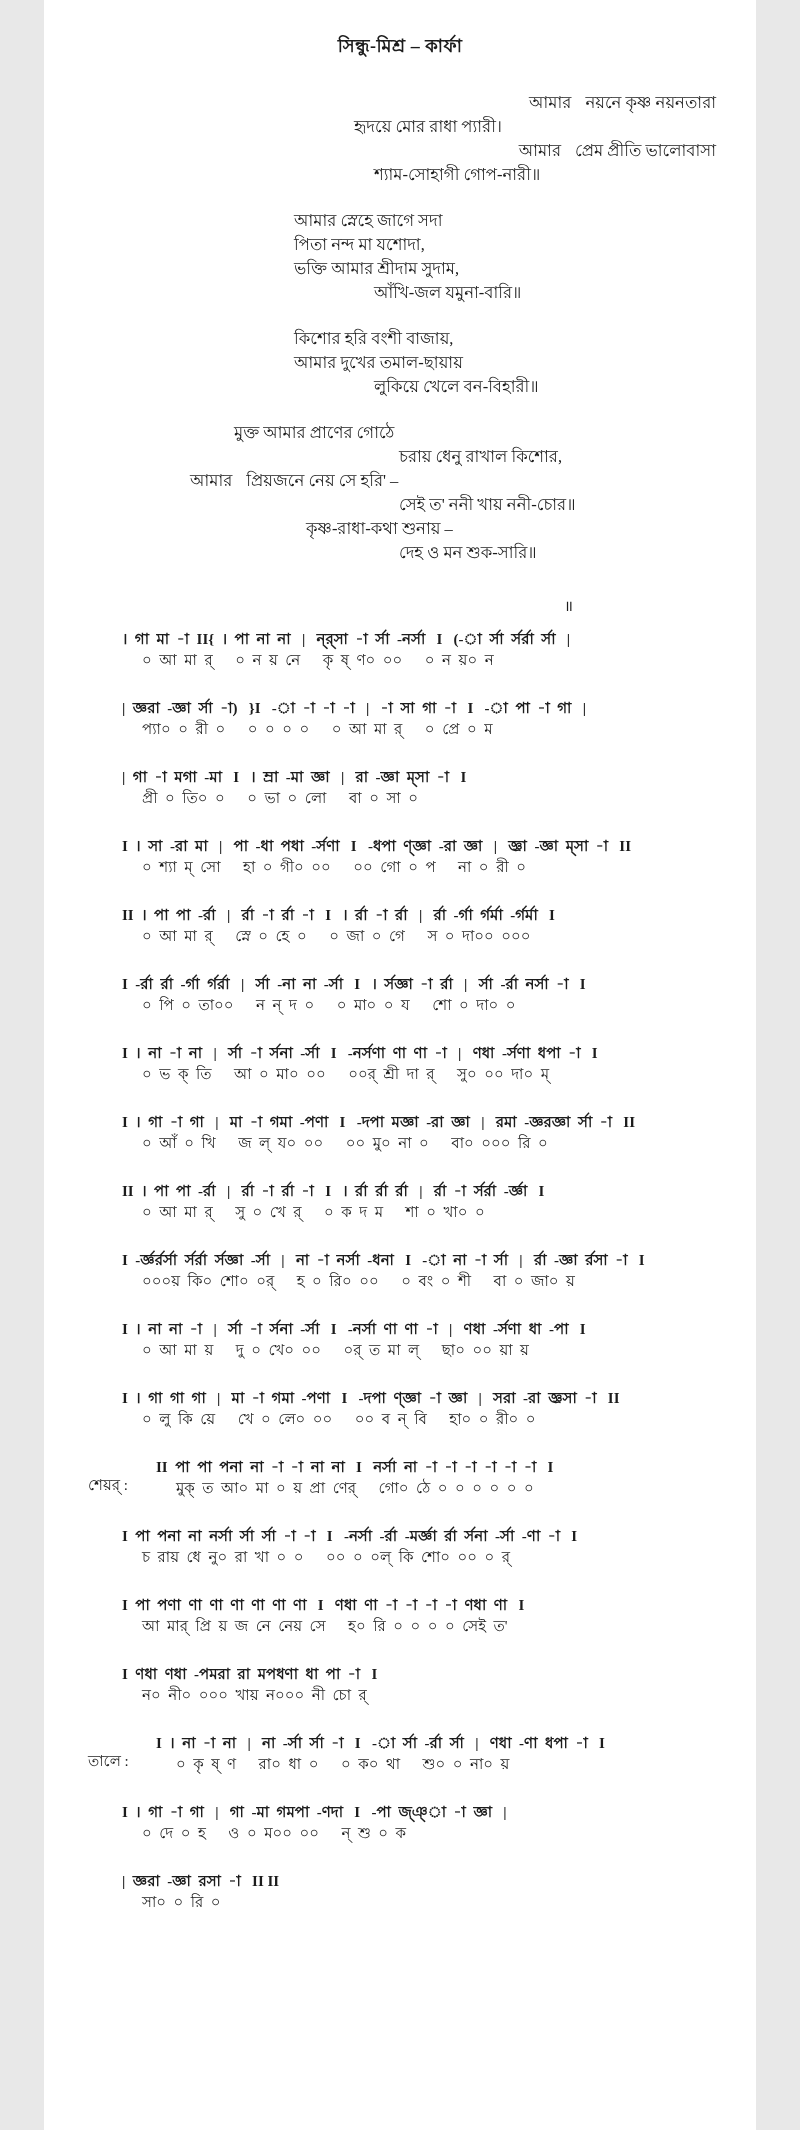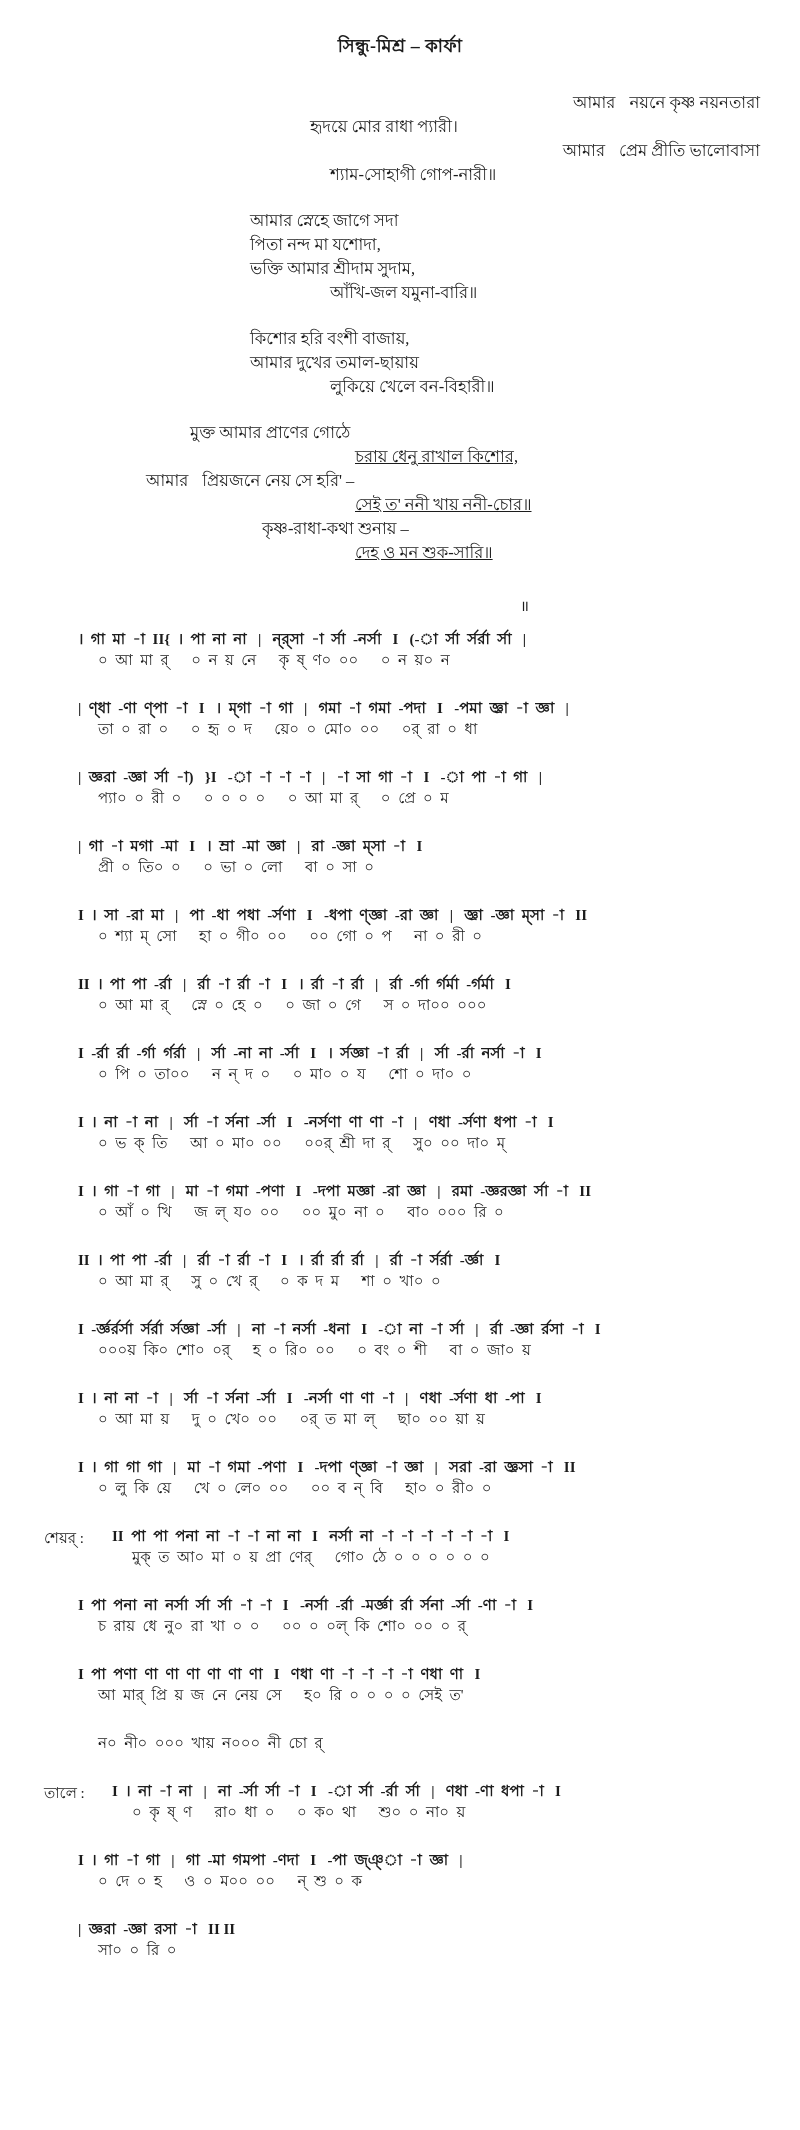--- a/index.html
+++ b/index.html
@@ -1,18 +1,18 @@
 <!DOCTYPE html>
 <html><head>
 <meta charset="utf-8">
 <style>
   html,body{margin:0;padding:0;background:#e8e8e8;}
   .page{
     position:relative;
-    width:800px;
+    width:712px;
     min-height:2130px;
     margin:0 auto;
     background:#ffffff;
     color:#1c1c1c;
     font-family:"Liberation Serif","DejaVu Serif",serif;
     box-sizing:border-box;
     padding:26px 40px 92px 40px;
   }
   .title{
     font-size:18px;
@@ -24,36 +24,36 @@
   .verse{margin:0 0 22px 0;}
   .v-line{font-size:16.5px;line-height:24px;white-space:pre;}
   .v-prefix{display:inline-block;margin-right:14px;}
   .pos-hang{margin-left:175px;text-align:right;}
   .pos-hang0{margin-left:106px;}
   .pos-in1{margin-left:210px;}
   .pos-in2{margin-left:270px;}
   .pos-in2b{margin-left:222px;}
   .pos-in3{margin-left:290px;}
   .pos-in0{margin-left:150px;}
-  .pos-in4{margin-left:315px;text-decoration:underline;}
+  .pos-in4{margin-left:315px;}
   .intro-mark{
     margin:30px 0 10px 480px;
     font-size:15px;
   }
   .notation{margin-top:14px;}
   .n-line{
     position:relative;
     margin:0 0 27px 38px;
     white-space:pre;
   }
   .n-line.labeled{padding-left:34px;}
   .n-label{
     position:absolute;
     left:-34px;
-    top:0;
+    top:16px;
     font-size:15px;
     white-space:pre;
   }
   .n-notes{
     font-size:15px;
     line-height:21px;
     font-weight:600;
     white-space:pre;
   }
   .n-lyrics{
@@ -91,33 +91,32 @@
         <div class="v-line pos-in4"><span>চরায় ধেনু রাখাল কিশোর,</span></div>
         <div class="v-line pos-hang0"><span class="v-prefix">আমার</span><span>প্রিয়জনে নেয় সে হরি' –</span></div>
         <div class="v-line pos-in4"><span>সেই ত' ননী খায় ননী-চোর॥</span></div>
         <div class="v-line pos-in2b"><span>কৃষ্ণ-রাধা-কথা শুনায় –</span></div>
         <div class="v-line pos-in4"><span>দেহ ও মন শুক-সারি॥</span></div>
       </div>
     </section>
   <div class="intro-mark">॥</div>
   <section class="notation" id="notation-section">
       <div class="n-line"><div class="n-notes">।  গা  মা  -া  II{  ।  পা  না  না   |   ন্র্সা  -া  র্সা  -নর্সা   I   (-া  র্সা  র্সর্রা  র্সা   |</div><div class="n-lyrics">০  আ  মা  র্      ০  ন  য়  নে      কৃ  ষ্  ণ০  ০০      ০  ন  য়০  ন</div></div>
-      <div class="n-line"><div class="n-notes">|  ণ্ধা  -ণা  ণ্পা  -া   I   ।  ম্গা  -া  গা   |   গমা  -া  গমা  -পদা   I   -পমা  জ্ঞ্রা  -া  জ্ঞা   |</div><div class="n-lyrics">তা  ০  রা  ০      ০  হৃ  ০  দ      য়ে০  ০  মো০  ০০      ০র্  রা  ০  ধা</div></div>
       <div class="n-line"><div class="n-notes">|  জ্ঞরা  -জ্ঞা  র্সা  -া)   }I   -া  -া  -া  -া   |   -া  সা  গা  -া   I   -া  পা  -া  গা   |</div><div class="n-lyrics">প্যা০  ০  রী  ০      ০  ০  ০  ০      ০  আ  মা  র্      ০  প্রে  ০  ম</div></div>
       <div class="n-line"><div class="n-notes">|  গা  -া  মগা  -মা   I   ।  ম্রা  -মা  জ্ঞা   |   রা  -জ্ঞা  ম্সা  -া   I</div><div class="n-lyrics">প্রী  ০  তি০  ০      ০  ভা  ০  লো      বা  ০  সা  ০</div></div>
       <div class="n-line"><div class="n-notes">I  ।  সা  -রা  মা   |   পা  -ধা  পধা  -র্সণা   I   -ধপা  ণ্জ্ঞা  -রা  জ্ঞা   |   জ্ঞ্রা  -জ্ঞা  ম্সা  -া   II</div><div class="n-lyrics">০  শ্যা  ম্  সো      হা  ০  গী০  ০০      ০০  গো  ০  প      না  ০  রী  ০</div></div>
       <div class="n-line"><div class="n-notes">II  ।  পা  পা  -র্রা   |   র্রা  -া  র্রা  -া   I   ।  র্রা  -া  র্রা   |   র্রা  -র্গা  র্গর্মা  -র্গর্মা   I</div><div class="n-lyrics">০  আ  মা  র্      স্নে  ০  হে  ০      ০  জা  ০  গে      স  ০  দা০০  ০০০</div></div>
       <div class="n-line"><div class="n-notes">I  -র্রা  র্রা  -র্গা  র্গর্রা   |   র্সা  -না  না  -র্সা   I   ।  র্সজ্ঞা  -া  র্রা   |   র্সা  -র্রা  নর্সা  -া   I</div><div class="n-lyrics">০  পি  ০  তা০০      ন  ন্  দ  ০      ০  মা০  ০  য      শো  ০  দা০  ০</div></div>
       <div class="n-line"><div class="n-notes">I  ।  না  -া  না   |   র্সা  -া  র্সনা  -র্সা   I   -নর্সণা  ণা  ণা  -া   |   ণধা  -র্সণা  ধপা  -া   I</div><div class="n-lyrics">০  ভ  ক্  তি      আ  ০  মা০  ০০      ০০র্  শ্রী  দা  র্      সু০  ০০  দা০  ম্</div></div>
       <div class="n-line"><div class="n-notes">I  ।  গা  -া  গা   |   মা  -া  গমা  -পণা   I   -দপা  মজ্ঞা  -রা  জ্ঞা   |   রমা  -জ্ঞরজ্ঞা  র্সা  -া   II</div><div class="n-lyrics">০  আঁ  ০  খি      জ  ল্  য০  ০০      ০০  মু০  না  ০      বা০  ০০০  রি  ০</div></div>
       <div class="n-line"><div class="n-notes">II  ।  পা  পা  -র্রা   |   র্রা  -া  র্রা  -া   I   ।  র্রা  র্রা  র্রা   |   র্রা  -া  র্সর্রা  -র্জ্ঞা   I</div><div class="n-lyrics">০  আ  মা  র্      সু  ০  খে  র্      ০  ক  দ  ম      শা  ০  খা০  ০</div></div>
       <div class="n-line"><div class="n-notes">I  -র্জ্ঞর্রর্সা  র্সর্রা  র্সজ্ঞা  -র্সা   |   না  -া  নর্সা  -ধনা   I   -া  না  -া  র্সা   |   র্রা  -জ্ঞা  র্রসা  -া   I</div><div class="n-lyrics">০০০য়  কি০  শো০  ০র্      হ  ০  রি০  ০০      ০  বং  ০  শী      বা  ০  জা০  য়</div></div>
       <div class="n-line"><div class="n-notes">I  ।  না  না  -া   |   র্সা  -া  র্সনা  -র্সা   I   -নর্সা  ণা  ণা  -া   |   ণধা  -র্সণা  ধা  -পা   I</div><div class="n-lyrics">০  আ  মা  য়      দু  ০  খে০  ০০      ০র্  ত  মা  ল্      ছা০  ০০  য়া  য়</div></div>
       <div class="n-line"><div class="n-notes">I  ।  গা  গা  গা   |   মা  -া  গমা  -পণা   I   -দপা  ণ্জ্ঞা  -া  জ্ঞা   |   সরা  -রা  জ্ঞ্রসা  -া   II</div><div class="n-lyrics">০  লু  কি  য়ে      খে  ০  লে০  ০০      ০০  ব  ন্  বি      হা০  ০  রী০  ০</div></div>
       <div class="n-line labeled"><span class="n-label">শেয়র্ :</span><div class="n-notes">II  পা  পা  পনা  না  -া  -া  না  না   I   নর্সা  না  -া  -া  -া  -া  -া  -া   I</div><div class="n-lyrics">মুক্  ত  আ০  মা  ০  য়  প্রা  ণের্      গো০  ঠে  ০  ০  ০  ০  ০  ০</div></div>
       <div class="n-line"><div class="n-notes">I  পা  পনা  না  নর্সা  র্সা  র্সা  -া  -া   I   -নর্সা  -র্রা  -মর্জ্ঞা  র্রা  র্সনা  -র্সা  -ণা  -া   I</div><div class="n-lyrics">চ  রায়  ধে  নু০  রা  খা  ০  ০      ০০  ০  ০ল্  কি  শো০  ০০  ০  র্</div></div>
       <div class="n-line"><div class="n-notes">I  পা  পণা  ণা  ণা  ণা  ণা  ণা  ণা   I   ণধা  ণা  -া  -া  -া  -া  ণধা  ণা   I</div><div class="n-lyrics">আ  মার্  প্রি  য়  জ  নে  নেয়  সে      হ০  রি  ০  ০  ০  ০  সেই  ত'</div></div>
-      <div class="n-line"><div class="n-lyrics">ন০  নী০  ০০০  খায়  ন০০০  নী  চো  র্</div></div>
+      <div class="n-line"><div class="n-notes">I  ণধা  ণধা  -পমরা  রা  মপধণা  ধা  পা  -া   I</div><div class="n-lyrics">ন০  নী০  ০০০  খায়  ন০০০  নী  চো  র্</div></div>
       <div class="n-line labeled"><span class="n-label">তালে :</span><div class="n-notes">I  ।  না  -া  না   |   না  -র্সা  র্সা  -া   I   -া  র্সা  -র্রা  র্সা   |   ণধা  -ণা  ধপা  -া   I</div><div class="n-lyrics">০  কৃ  ষ্  ণ      রা০  ধা  ০      ০  ক০  থা      শু০  ০  না০  য়</div></div>
       <div class="n-line"><div class="n-notes">I  ।  গা  -া  গা   |   গা  -মা  গমপা  -ণদা   I   -পা  জ্ঞ্া  -া  জ্ঞা   |</div><div class="n-lyrics">০  দে  ০  হ      ও  ০  ম০০  ০০      ন্  শু  ০  ক</div></div>
       <div class="n-line"><div class="n-notes">|  জ্ঞরা  -জ্ঞা  রসা  -া   II II</div><div class="n-lyrics">সা০  ০  রি  ০</div></div>
     </section>
 </div>
 
 </body></html>

